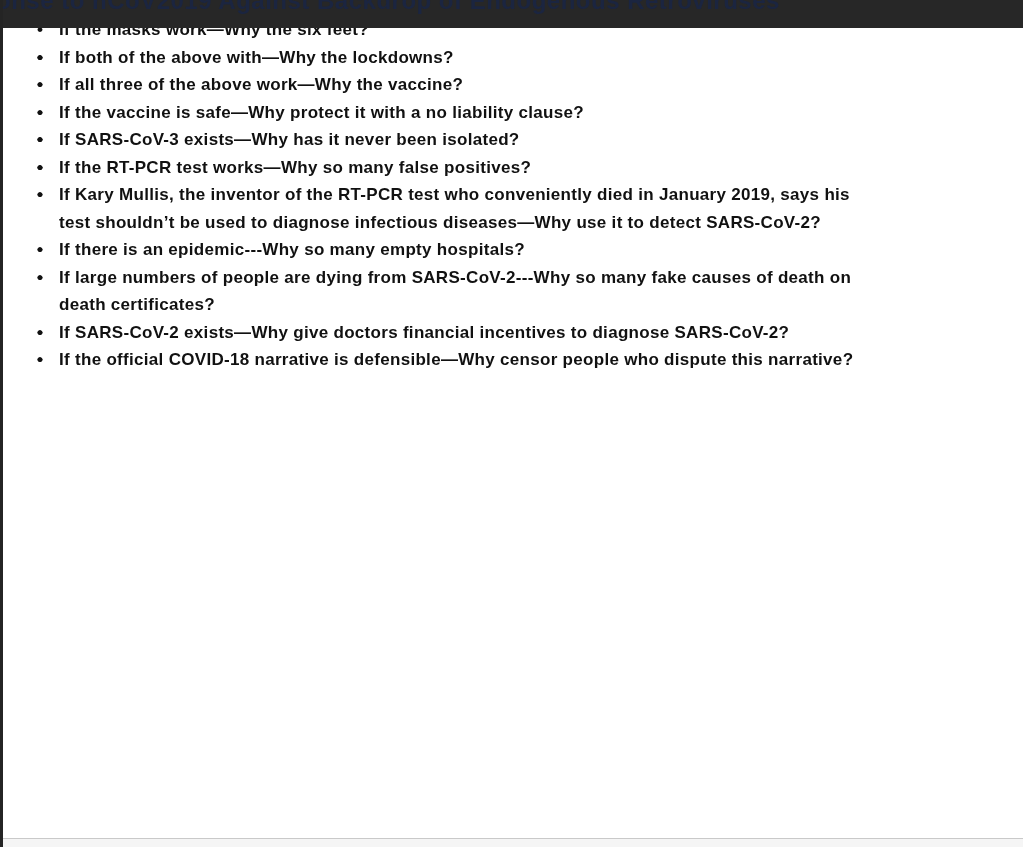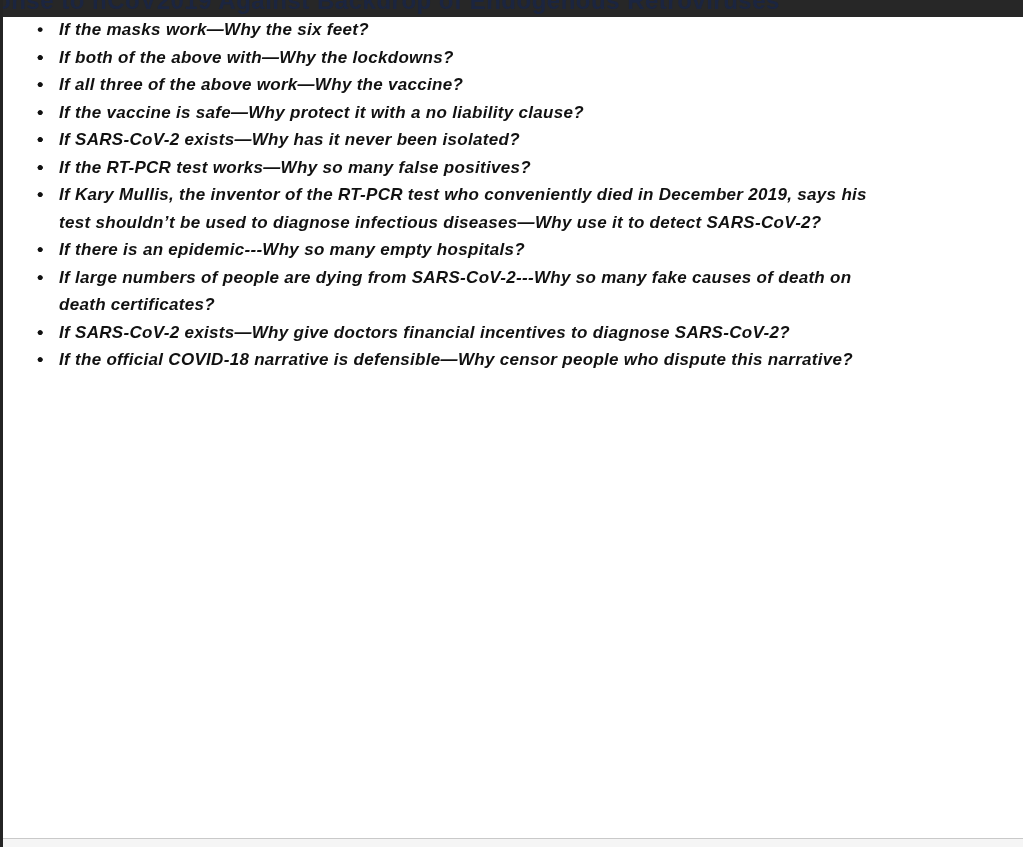--- a/index.html
+++ b/index.html
@@ -12,38 +12,38 @@
     --page-bg:#ffffff;
   }
   *{box-sizing:border-box;}
   html,body{margin:0;padding:0;}
   body{
     width:1023px;height:847px;position:relative;overflow:hidden;
     background:var(--page-bg);
     font-family:"Liberation Sans",sans-serif;
   }
   .top-bar{
-    position:absolute;top:0;left:0;right:0;height:17px;
+    position:absolute;top:0;left:0;right:0;height:28px;
     background:var(--top-bar-bg);overflow:hidden;z-index:2;
   }
   .top-bar .title{
     position:absolute;left:-4px;top:-13px;
     font-size:24px;font-weight:700;color:var(--title-text);
     white-space:nowrap;letter-spacing:0.5px;
   }
   .left-strip{
     position:absolute;top:0;left:0;width:3px;height:847px;
     background:var(--left-strip);z-index:3;
   }
   .slide{
     position:absolute;top:11px;left:3px;right:0;bottom:9px;
     background:var(--page-bg);overflow:hidden;
   }
   ul.bullet-list{
-    margin:0;padding:5px 12px 0 56px;list-style:none;font-style:italic;
+    margin:0;padding:5px 12px 0 56px;list-style:none;
   }
   ul.bullet-list li{
     position:relative;
     font-size:17px;line-height:27.5px;font-weight:700;
     color:var(--body-text);
     white-space:pre-line;
     letter-spacing:0.3px;
   }
   ul.bullet-list li::before{
     content:"\2022";
@@ -71,26 +71,26 @@
       <li>If the masks work—Why the six feet?</li>
       <li></li>
       <li></li>
       <li>If both of the above with—Why the lockdowns?</li>
       <li></li>
       <li>If all three of the above work—Why the vaccine?</li>
       <li></li>
       <li>If the vaccine is safe—Why protect it with a no liability clause?</li>
       <li></li>
       <li></li>
-      <li>If SARS-CoV-2 exists—Why has it never been isolated?</li>
+      <li>If SARS-CoV-3 exists—Why has it never been isolated?</li>
       <li></li>
       <li></li>
       <li>If the RT-PCR test works—Why so many false positives?</li>
       <li></li>
-      <li>If Kary Mullis, the inventor of the RT-PCR test who conveniently died in December 2019, says his
+      <li>If Kary Mullis, the inventor of the RT-PCR test who conveniently died in January 2019, says his
 test shouldn’t be used to diagnose infectious diseases—Why use it to detect SARS-CoV-2?</li>
       <li></li>
       <li>If there is an epidemic---Why so many empty hospitals?</li>
       <li></li>
       <li>If large numbers of people are dying from SARS-CoV-2---Why so many fake causes of death on
 death certificates?</li>
       <li></li>
       <li>If SARS-CoV-2 exists—Why give doctors financial incentives to diagnose SARS-CoV-2?</li>
       <li></li>
       <li>If the official COVID-18 narrative is defensible—Why censor people who dispute this narrative?</li>

